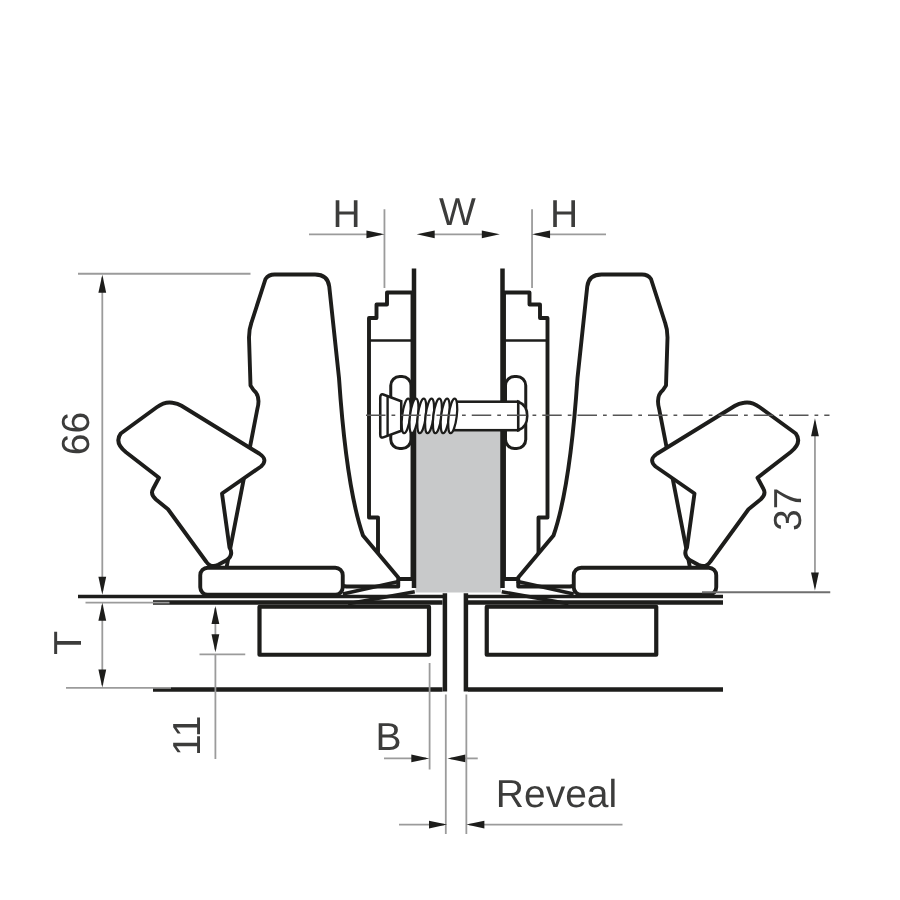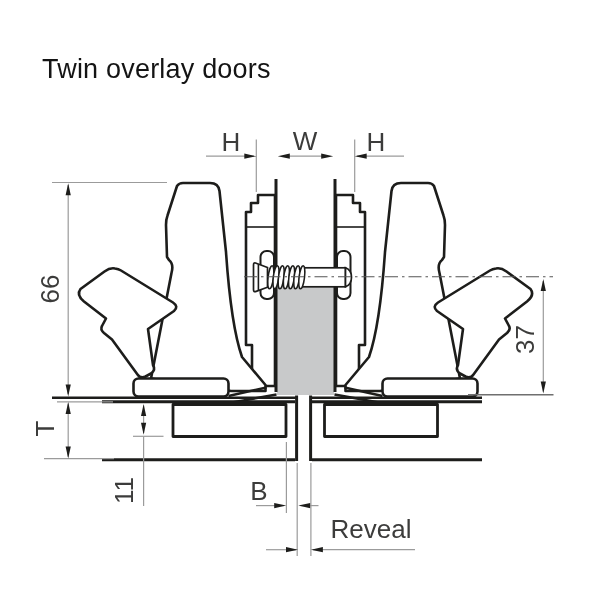--- a/index.html
+++ b/index.html
@@ -22,21 +22,20 @@
   .dim{stroke:#9b9b9b;stroke-width:1.2;fill:none;}
   .dimdark{stroke:#6f6f6f;stroke-width:1.4;fill:none;}
   .arrow{fill:#1d1d1b;stroke:none;}
   .screwpart{fill:#ffffff;stroke:#1d1d1b;stroke-width:1.7;}
 </style>
 </head>
 <body>
 
 <div class="canvas">
 
-  <div class="title">Twin overlay doors</div>
 
   <svg width="600" height="600" viewBox="0 0 600 600">
 
     <rect x="277" y="286.5" width="57" height="108.5" fill="#c8c9ca"></rect>
 
     <line x1="276" y1="179" x2="276" y2="392" class="thick"></line>
     <line x1="335" y1="179" x2="335" y2="392" class="thick"></line>
 
     <g>
 

